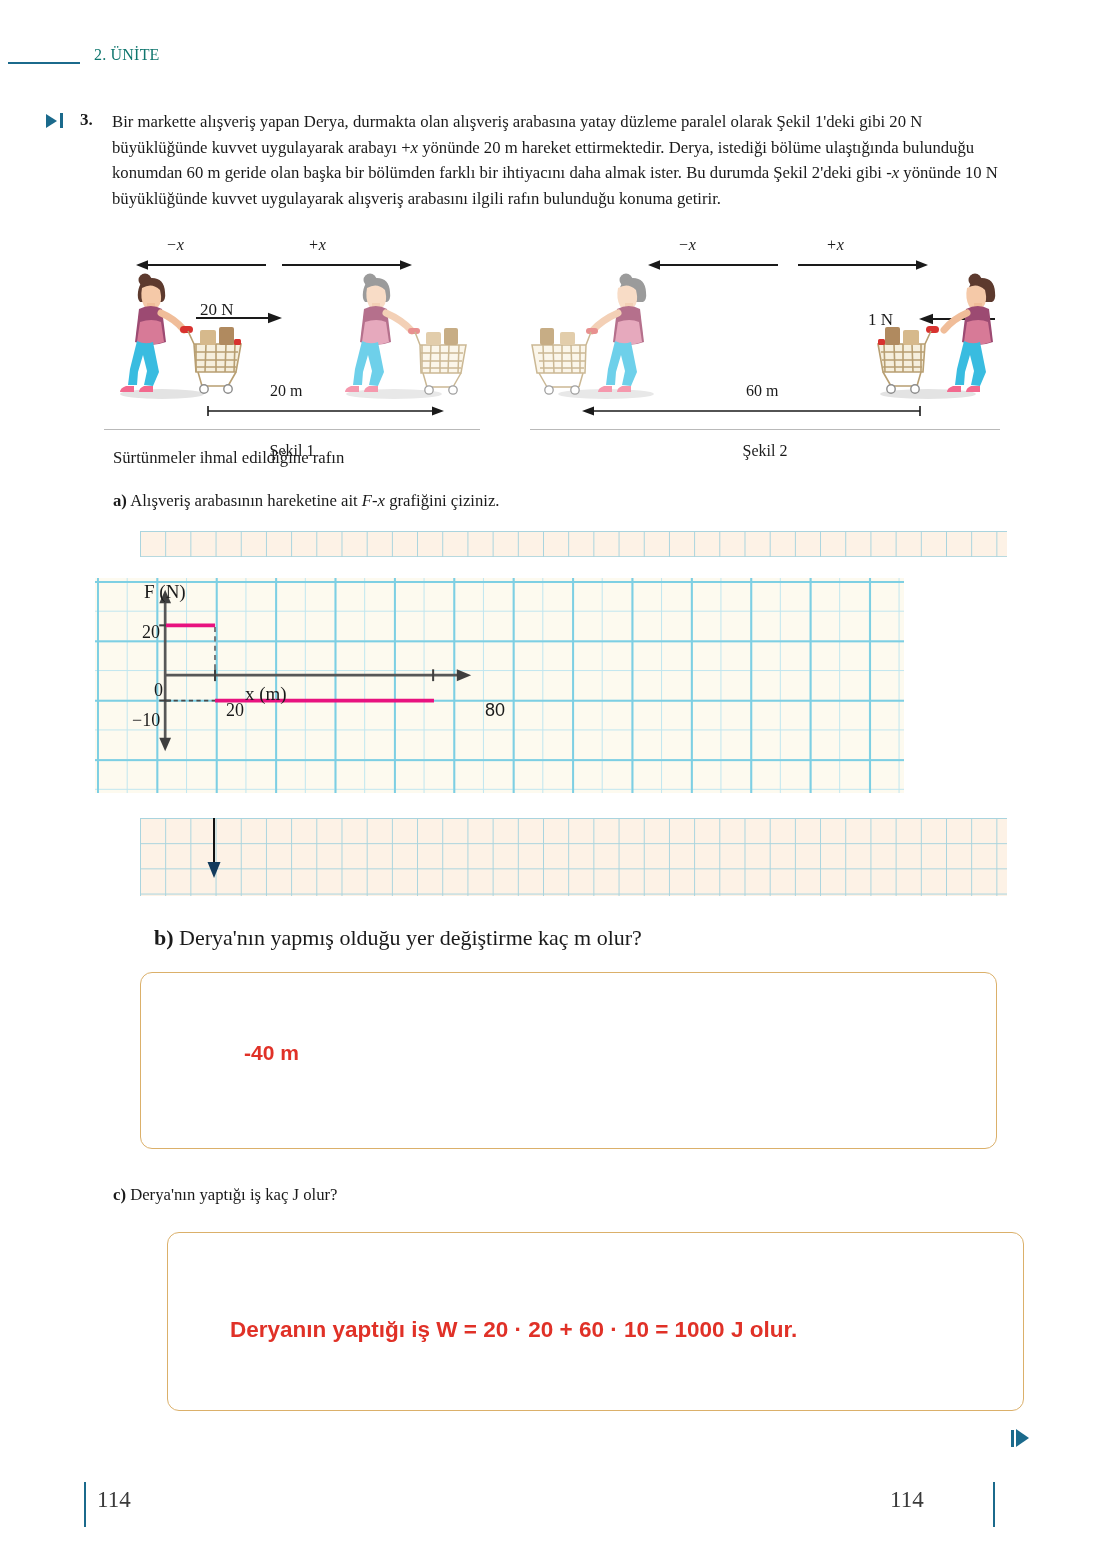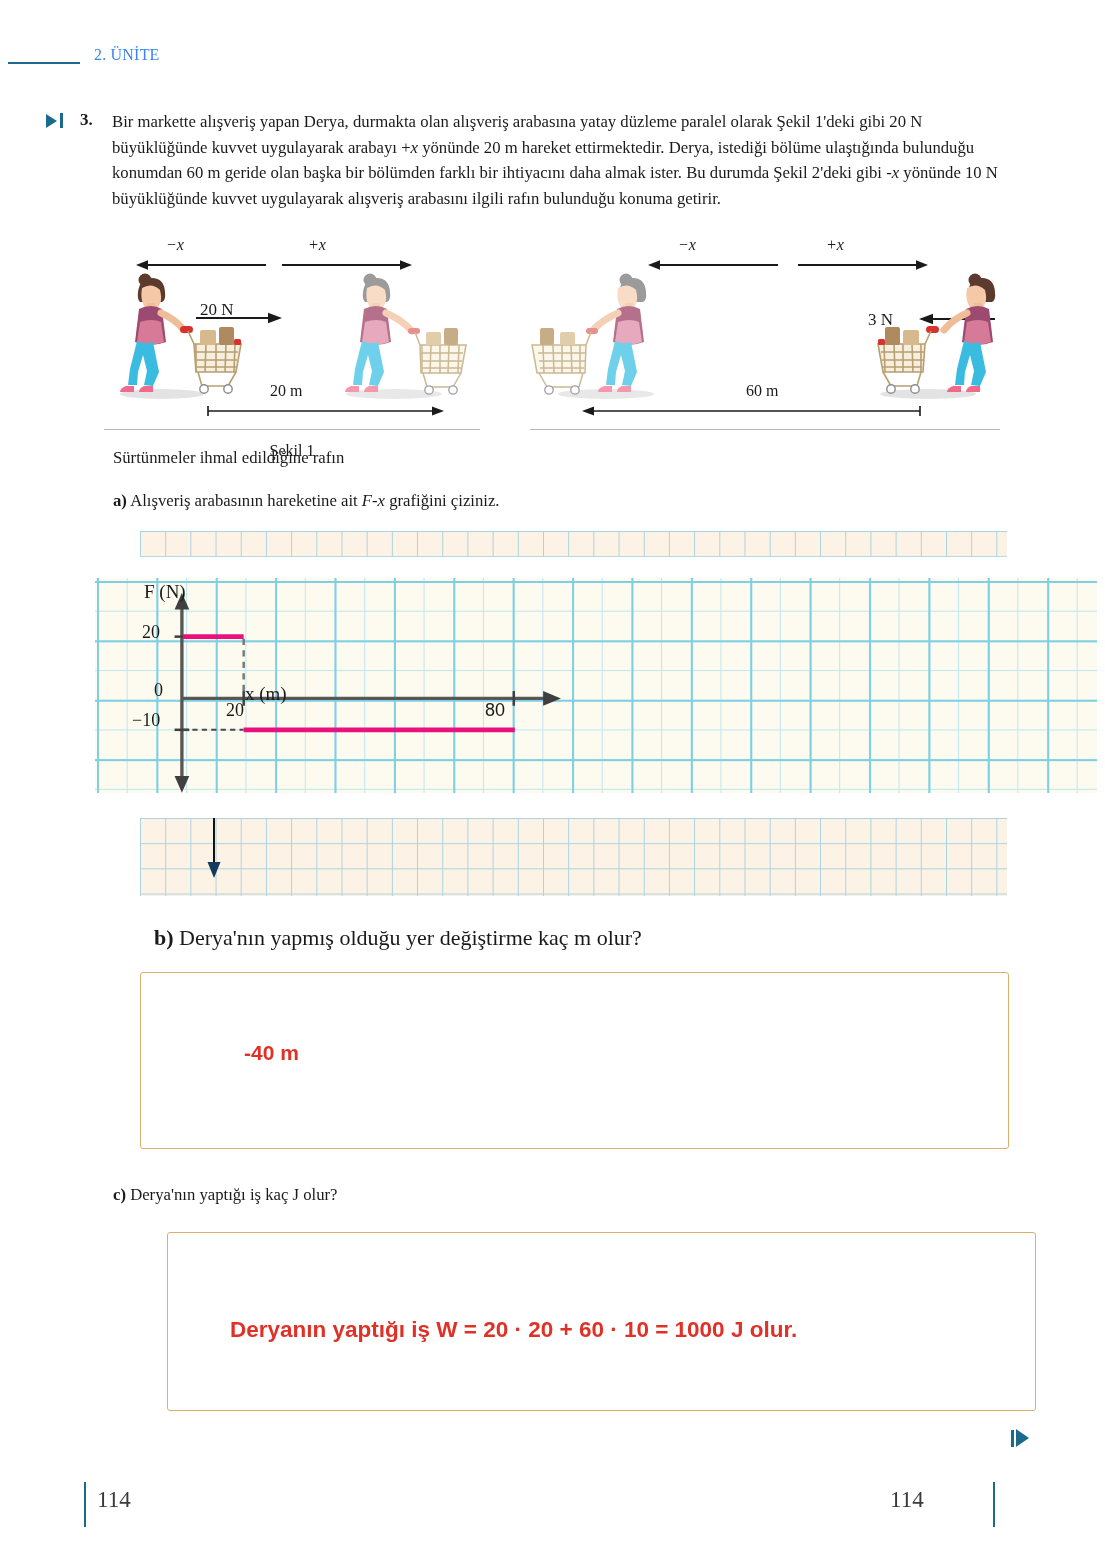--- a/index.html
+++ b/index.html
@@ -23,21 +23,21 @@
     top: 62px;
     width: 72px;
     height: 2px;
     background: #1b6a8c;
   }
   #unit-label {
     position: absolute;
     left: 94px;
     top: 46px;
     font-size: 16px;
-    color: #3b82f6;
+    color: #0f766e;
     letter-spacing: .2px;
     white-space: nowrap;
   }
 
   
   #q-marker {
     position: absolute;
     left: 46px;
     top: 113px;
     display: flex;
@@ -156,21 +156,21 @@
     top: 818px;
     width: 14px;
     height: 62px;
   }
 
   
   #graph-panel {
     position: absolute;
     left: 95px;
     top: 578px;
-    width: 1002px;
+    width: 809px;
     height: 215px;
     background-color: #fdfaef;
     overflow: hidden;
   }
   #graph-panel .gridlayer {
     position: absolute; inset: 0;
     background-image:
       linear-gradient(to right, #7dcfe3 1.5px, transparent 1.5px),
       linear-gradient(to bottom, #7dcfe3 1.5px, transparent 1.5px),
       linear-gradient(to right, #bfe6ef 1px, transparent 1px),
@@ -181,23 +181,22 @@
       29.7px 29.7px,
       29.7px 29.7px;
     background-position: 2px 3px, 2px 3px, 2px 3px, 2px 3px;
   }
   #graph-svg { position: absolute; inset: 0; }
 
   
   .answer-box {
     position: absolute;
     border: 1.4px solid #dbb06a;
-    border-radius: 3px;
+    border-radius: 12px;
     background: #ffffff;
-    padding-left: 12px;
   }
   #answer-box-b { left: 140px; top: 972px;  width: 855px; height: 175px; }
   #answer-box-c { left: 140px; top: 1232px; width: 855px; height: 177px; margin-left: 27px; }
   .answer-text {
     position: absolute;
     color: #e03127;
     font-family: "Liberation Sans", sans-serif;
     font-weight: bold;
   }
   #answer-text-b { left: 103px; top: 68px;  font-size: 21px; }
@@ -378,21 +377,21 @@
       <path d="M50 79 L50 107 M41 79 L42 107 M32 79 L32 107 M23 79 L24 107 M13 79 L14 107"></path>
       <path d="M8 87 L55 87 M9 95 L55 95 M10 102 L54 102"></path>
       <path d="M53 107 L49 121 M9 107 L17 121 M17 121 L49 121"></path>
     </g>
     <circle cx="45" cy="124" r="4.2" fill="#fff" stroke="#9f9f9f" stroke-width="1.3"></circle>
     <circle cx="19" cy="124" r="4.2" fill="#fff" stroke="#9f9f9f" stroke-width="1.3"></circle>
     <rect x="30" y="66" width="15" height="13" rx="2" fill="#e2cdab"></rect>
     <rect x="10" y="62" width="14" height="17" rx="2" fill="#c7ad85"></rect>
   </svg>
 
-  <span class="force-label" style="left:338px; top:72px;">3 N</span>
+  <span class="force-label" style="left:338px; top:72px;">1 N</span>
   <svg style="position:absolute; left:389px; top:73px;" width="76" height="16" viewBox="0 0 76 16">
     <line x1="12" y1="8" x2="76" y2="8" stroke="#1a1a1a" stroke-width="1.8"></line>
     <polygon points="0,8 14,2.8 14,13.2" fill="#1a1a1a"></polygon>
   </svg>
 
   <svg style="position:absolute; left:338px; top:28px;" width="136" height="134" viewBox="0 0 136 134">
     <ellipse cx="60" cy="128" rx="48" ry="5" fill="#e3e3e3"></ellipse>
     <circle cx="107" cy="14" r="6.5" fill="#5d3a2e"></circle>
     <path d="M100 26 q2 -14 14 -14 q12 0 13 14 q1 8 -3 10 l-22 0 q-3 -3 -2 -10z" fill="#5d3a2e"></path>
     <path d="M99 22 q10 -6 18 2 q3 12 -2 17 q-8 6 -14 -1 q-4 -8 -2 -18z" fill="#f5c9a8"></path>
@@ -418,20 +417,21 @@
   </svg>
 
   <span class="dist-label" style="left:216px; top:144px;">60 m</span>
   <svg style="position:absolute; left:52px; top:167px;" width="342" height="12" viewBox="0 0 342 12">
     <line x1="10" y1="6" x2="338" y2="6" stroke="#1a1a1a" stroke-width="1.6"></line>
     <line x1="338" y1="1" x2="338" y2="11" stroke="#1a1a1a" stroke-width="1.6"></line>
     <polygon points="0,6 12,1.5 12,10.5" fill="#1a1a1a"></polygon>
   </svg>
 
   <div class="ground"></div>
+  <div class="fig-caption">Şekil 2</div>
 </div>
 
 <div id="friction-note">Sürtünmeler ihmal edildiğine rafın</div>
 <div id="part-a">
   <span class="part-letter">a)</span>
   <span>Alışveriş arabasının hareketine ait <i>F-x</i> grafiğini çiziniz.</span>
 </div>
 
 <div class="grid-strip" id="strip-top"></div>
 

